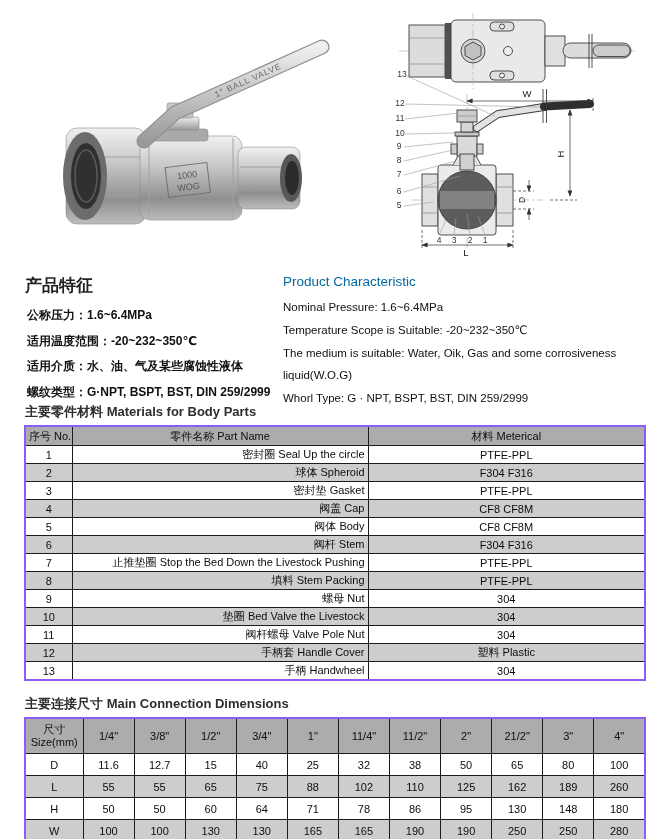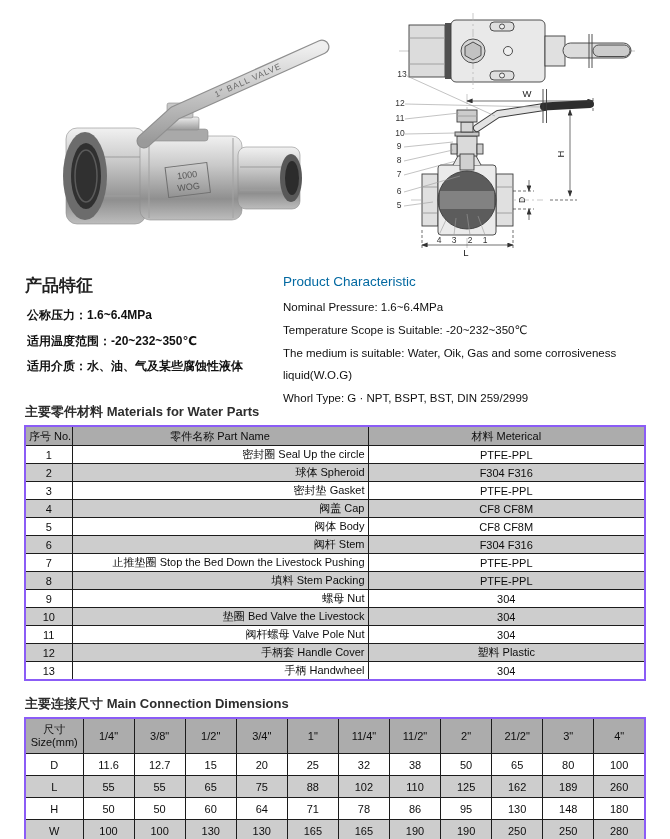--- a/index.html
+++ b/index.html
@@ -204,34 +204,35 @@
       </g>
     </svg>
   </div>
 
   <div class="features">
     <div class="features-cn">
       <h3>产品特征</h3>
       <p>公称压力：1.6~6.4MPa</p>
       <p>适用温度范围：-20~232~350℃</p>
       <p>适用介质：水、油、气及某些腐蚀性液体</p>
+      <p>螺纹类型：G·NPT, BSPT, BST, DIN 259/2999</p>
     </div>
     <div class="features-en">
       <h3>Product Characteristic</h3>
       <p>Nominal Pressure: 1.6~6.4MPa</p>
       <p>Temperature Scope is Suitable: -20~232~350℃</p>
       <p>The medium is suitable: Water, Oik, Gas and some corrosiveness liquid(W.O.G)</p>
       <p>Whorl Type: G · NPT, BSPT, BST, DIN 259/2999</p>
     </div>
   </div>
 
   <div class="materials">
     <h3 class="section-title">
       <span>主要零件材料</span>
-      <span>Materials for Water Parts</span>
+      <span>Materials for Body Parts</span>
     </h3>
     <table>
       <colgroup>
           <col class="c-no">
           <col class="c-name">
           <col class="c-mat">
         </colgroup>
       <thead>
         <tr>
           <th>序号 No.</th>
@@ -347,21 +348,21 @@
           <th>3"</th>
           <th>4"</th>
         </tr>
       </thead>
       <tbody id="dimensions-body">
           <tr>
             <td>D</td>
             <td>11.6</td>
             <td>12.7</td>
             <td>15</td>
-            <td>20</td>
+            <td>40</td>
             <td>25</td>
             <td>32</td>
             <td>38</td>
             <td>50</td>
             <td>65</td>
             <td>80</td>
             <td>100</td>
           </tr>
           <tr>
             <td>L</td>

